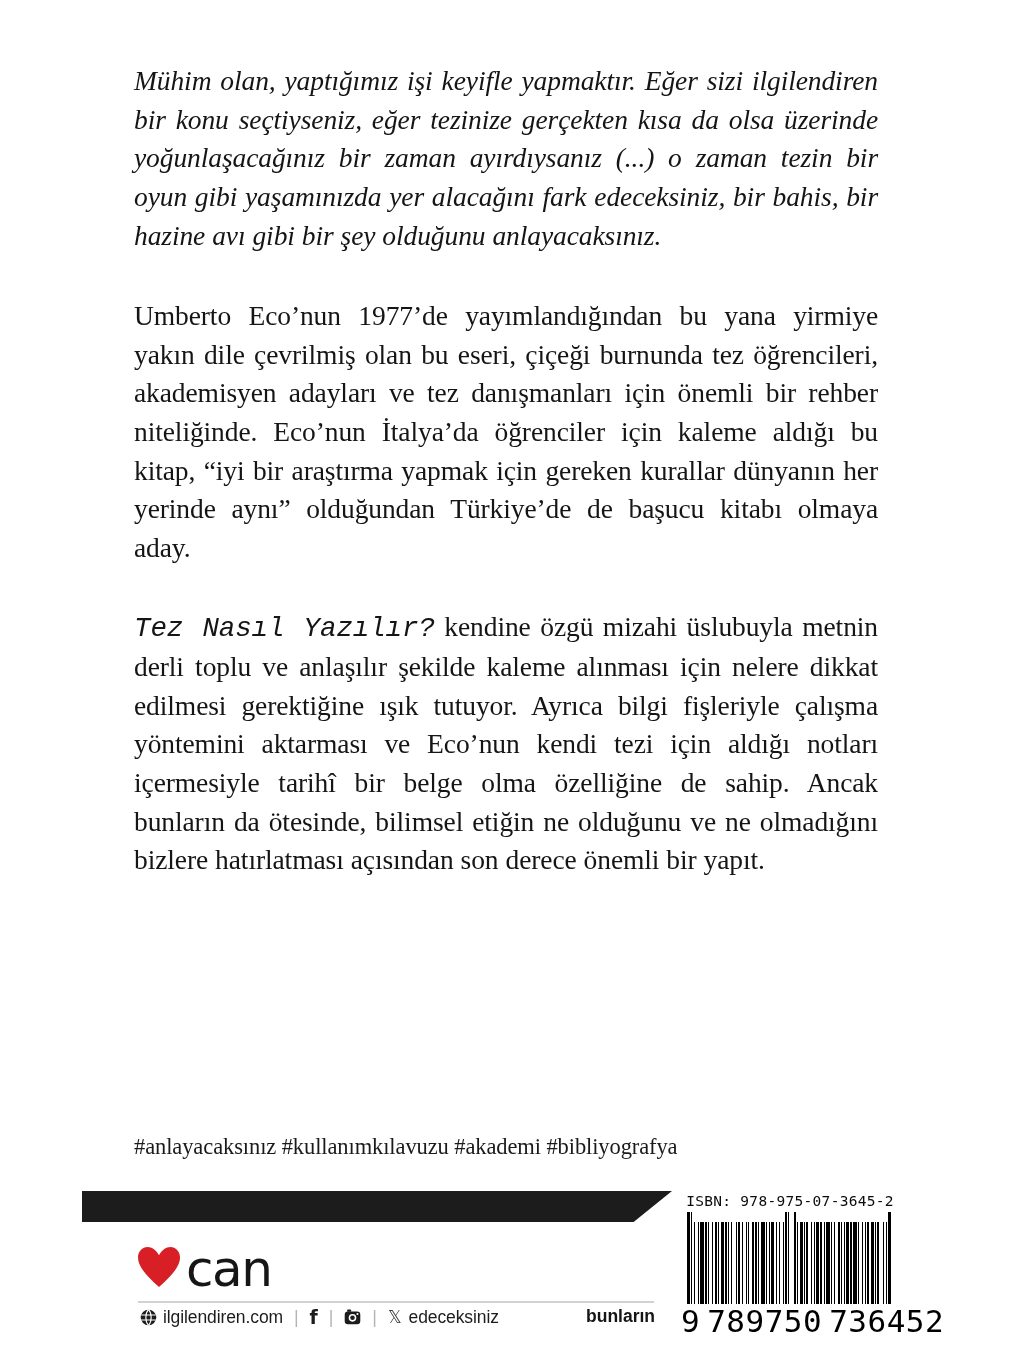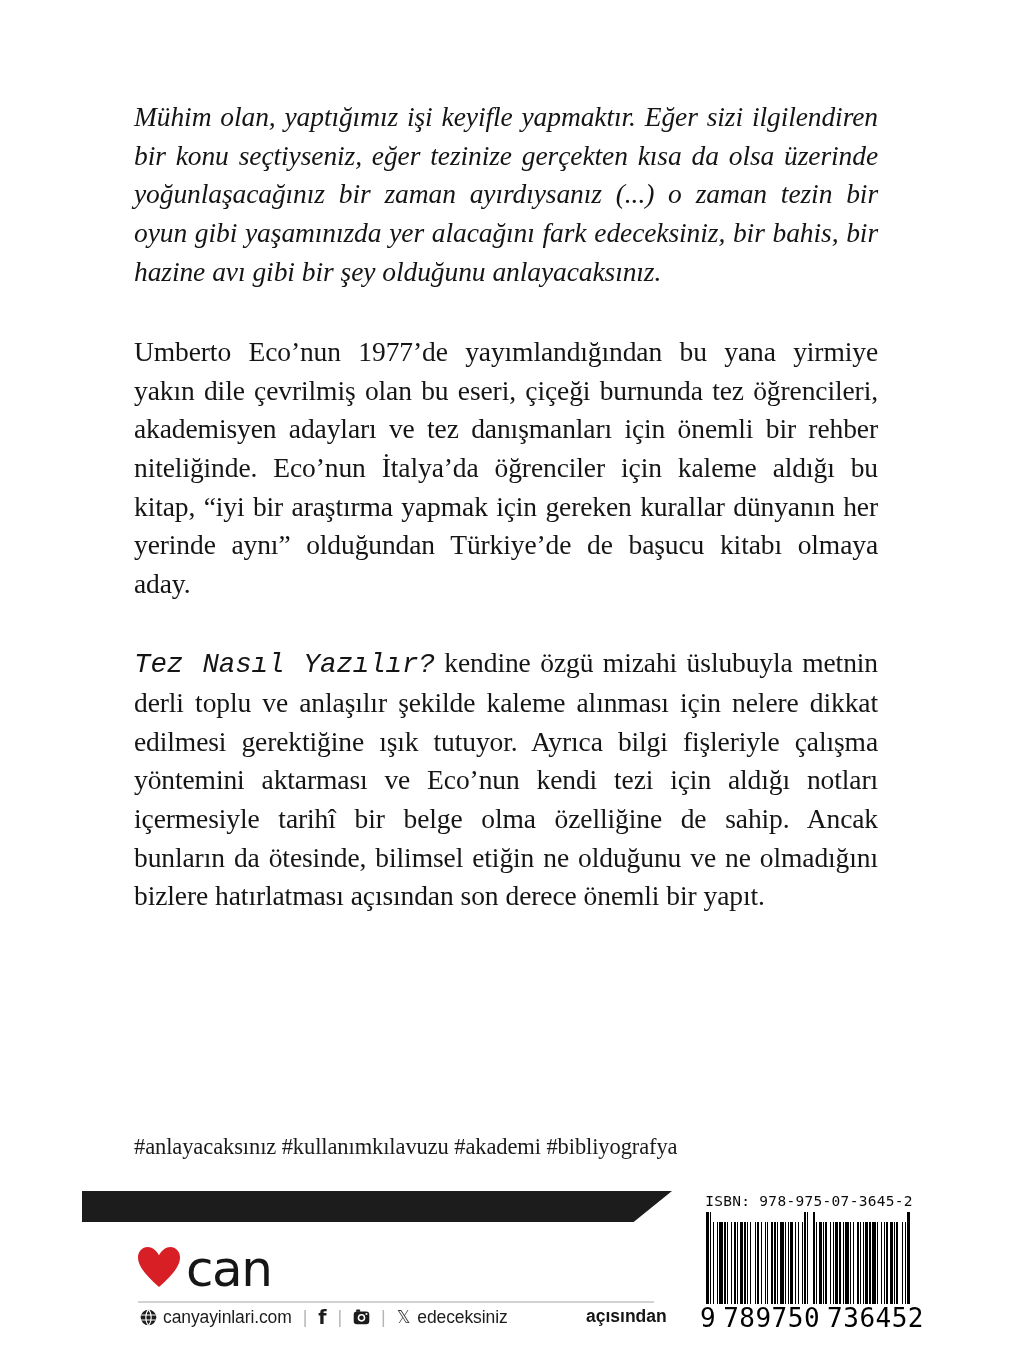--- a/index.html
+++ b/index.html
@@ -32,21 +32,20 @@
     text-justify: inter-word;
     letter-spacing: -0.1px;
     word-spacing: 0.2px;
     color: #151515;
   }
   .para.quote {
     font-style: italic;
     font-size: 27.5px;
     line-height: 1.405;
     margin-bottom: 42px;
-    margin-top: 36px;
   }
   .para.second { margin-bottom: 40px; }
   .title-italic { font-style: italic; font-family: Liberation Mono, monospace; }
 
   
   #hashtags {
     position: absolute;
     left: 134px;
     top: 1134px;
     width: 760px;
@@ -146,21 +145,21 @@
     top: 1306px;
     font-family: "Liberation Sans", sans-serif;
     font-size: 17.5px;
     font-weight: bold;
     color: #151515;
   }
 
   
   #barcode-block {
     position: absolute;
-    left: 700px;
+    left: 681px;
     top: 1193px;
     width: 218px;
   }
   #isbn-text {
     font-family: "DejaVu Sans Mono", monospace;
     font-size: 14.5px;
     letter-spacing: 0.3px;
     color: #0b0b0b;
     text-align: center;
     margin-bottom: 3px;
@@ -169,21 +168,21 @@
   #bars {
     height: 92px;
     display: flex;
     align-items: flex-end;
     margin: 0 auto;
     width: 206px;
   }
   #bars span { display: block; }
   #barcode-digits {
     font-family: "DejaVu Sans Mono", monospace;
-    font-size: 26px;
+    font-size: 31px;
     color: #000;
     text-align: center;
     letter-spacing: 0.5px;
     margin-top: -1px;
     white-space: nowrap;
   }
   #barcode-digits .lead { margin-right: 7px; }
   #barcode-digits .grp { margin-right: 7px; }
 </style>
 </head>
@@ -213,39 +212,39 @@
 
 <div id="social-row">
   <span class="icon-inline">
     <svg width="17" height="17" viewBox="0 0 24 24" aria-hidden="true">
       <circle cx="12" cy="12" r="11" fill="#1c1c1c"></circle>
       <path d="M12 1 C 7 6, 7 18, 12 23" stroke="#ffffff" stroke-width="1.6" fill="none"></path>
       <path d="M12 1 C 17 6, 17 18, 12 23" stroke="#ffffff" stroke-width="1.6" fill="none"></path>
       <path d="M1.6 8.5 H 22.4 M1.6 15.5 H 22.4" stroke="#ffffff" stroke-width="1.6" fill="none"></path>
     </svg>
   </span>
-  <span class="site-text">canyayinlari.com</span>
+  <span class="site-text">ilgilendiren.com</span>
   <span class="sep">|</span>
   <span class="fb-glyph">f</span>
   <span class="sep">|</span>
   <span class="icon-inline">
     <svg width="17" height="17" viewBox="0 0 24 24" aria-hidden="true">
       <rect x="1" y="3.5" width="22" height="18" rx="4.5" fill="#1c1c1c"></rect>
       <circle cx="12" cy="12.5" r="5.4" fill="#ffffff"></circle>
       <circle cx="12" cy="12.5" r="3.2" fill="#1c1c1c"></circle>
       <rect x="4.5" y="0.6" width="5.5" height="3.4" rx="1" fill="#1c1c1c"></rect>
       <circle cx="19" cy="7" r="1.5" fill="#ffffff"></circle>
     </svg>
   </span>
   <span class="sep">|</span>
   <span class="x-glyph">𝕏</span>
   <span class="handle-text">edeceksiniz</span>
 </div>
 
-<div id="category">açısından</div>
+<div id="category">bunların</div>
 
 <div id="barcode-block">
   <div id="isbn-text">ISBN: 978-975-07-3645-2</div>
   <div id="bars">
       <span style="width: 3.02941px; background: rgb(0, 0, 0); height: 92px;"></span>
       <span style="width: 1.0098px; background: transparent; height: 92px;"></span>
       <span style="width: 1.0098px; background: rgb(0, 0, 0); height: 92px;"></span>
       <span style="width: 2.01961px; background: transparent; height: 82px;"></span>
       <span style="width: 1.0098px; background: rgb(0, 0, 0); height: 82px;"></span>
       <span style="width: 3.02941px; background: transparent; height: 82px;"></span>

